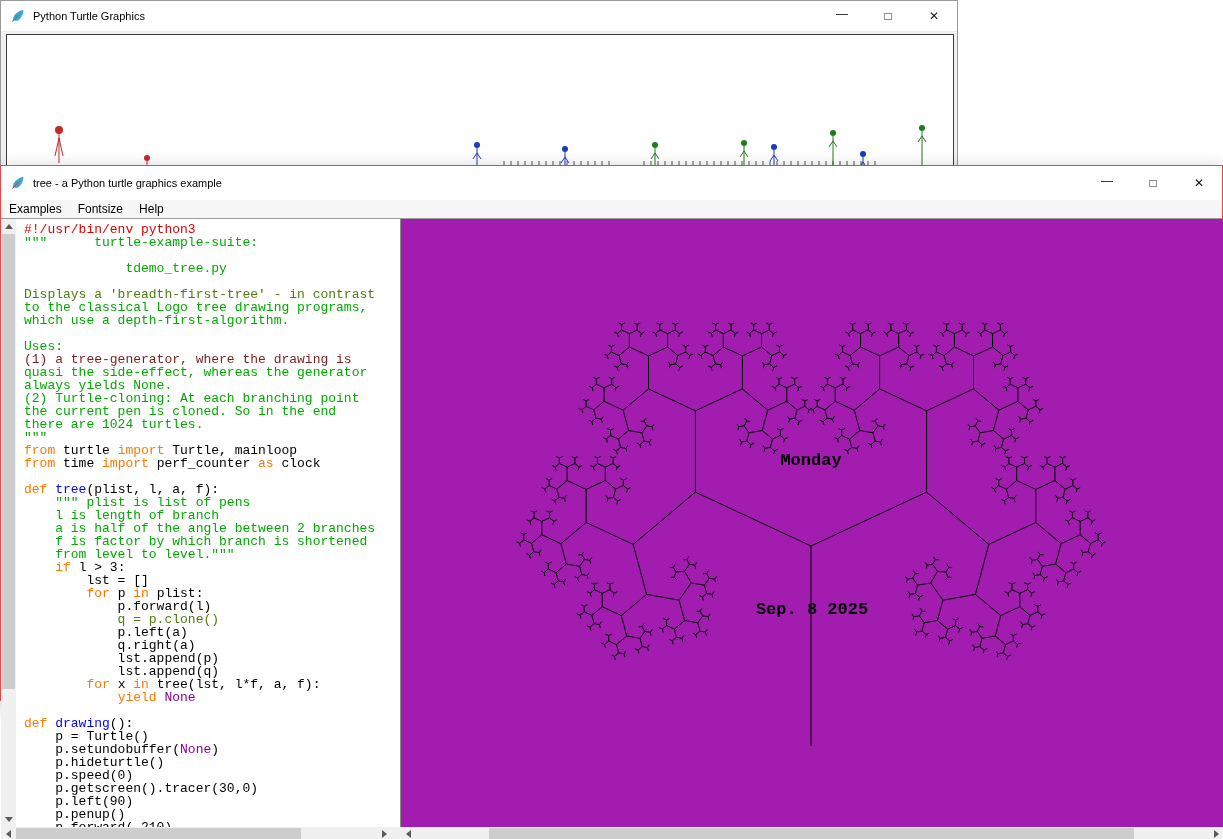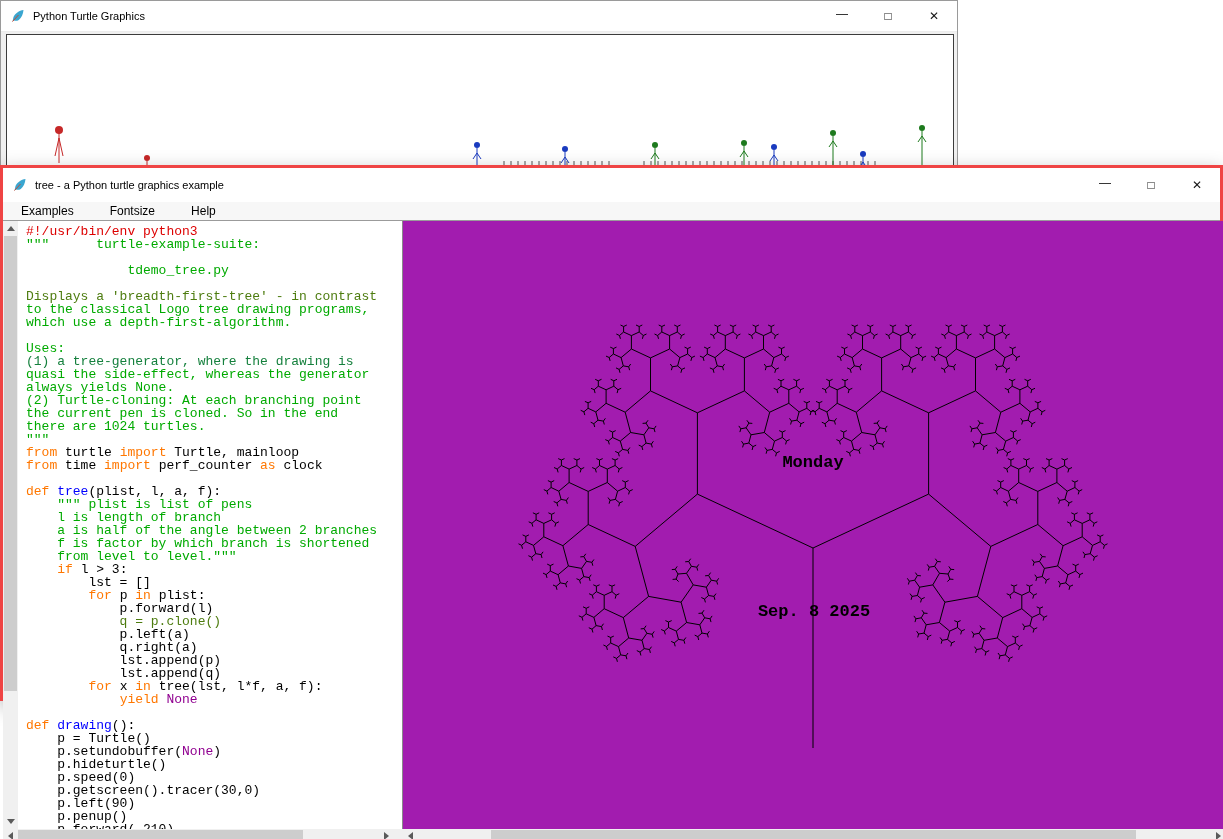--- a/index.html
+++ b/index.html
@@ -1,35 +1,35 @@
 <!DOCTYPE html>
 <html><head>
 <meta charset="utf-8">
 <style>
   html,body{margin:0;padding:0;background:#ffffff;font-family:"Liberation Sans",sans-serif;}
   #desktop{position:relative;width:1223px;height:839px;overflow:hidden;background:#ffffff;}
 
   .window{position:absolute;box-sizing:border-box;background:#f0f0f0;}
   #back-window{left:0;top:0;width:958px;height:700px;border:1px solid #9a9a9a;}
-  #front-window{left:0;top:165px;width:1223px;height:536px;border:3px solid #ef4444;
+  #front-window{left:0;top:165px;width:1223px;height:536px;border:1px solid #ef4444;
                 box-shadow:0 6px 18px rgba(0,0,0,.30);z-index:5;}
 
   .titlebar{position:absolute;left:0;top:0;right:0;background:#ffffff;display:flex;align-items:center;}
   #back-window .titlebar{height:30px;border-bottom:1px solid #ececec;}
   #front-window .titlebar{height:34px;}
   .title-icon{margin-left:9px;width:16px;height:16px;flex:none;}
   .title-text{margin-left:7px;font-size:11px;color:#000;white-space:nowrap;}
   .controls{margin-left:auto;display:flex;height:100%;}
   .ctrl{width:46px;height:100%;display:flex;align-items:center;justify-content:center;
         font-size:12px;color:#151515;cursor:default;}
   .ctrl-min span{position:relative;top:-2px;}
 
   .menubar{position:absolute;top:34px;left:0;right:0;height:18px;background:#f7f7f7;
            display:flex;align-items:center;font-size:12px;color:#000;}
-  .menu-item{padding:0 18px;height:100%;display:flex;align-items:center;}
+  .menu-item{padding:0 8px;height:100%;display:flex;align-items:center;}
 
   .fw-content{position:absolute;top:52px;left:0;right:0;bottom:0;background:#ffffff;
               border-top:1px solid #9b9b9b;}
 
   
   .vscroll{position:absolute;left:0;top:0;width:15px;height:608px;background:#f0f0f0;}
   .sb-btn{position:absolute;width:15px;height:15px;display:flex;align-items:center;justify-content:center;background:#f0f0f0;}
   .sb-thumb{position:absolute;background:#cdcdcd;}
   .tri-up{width:0;height:0;border-left:4px solid transparent;border-right:4px solid transparent;border-bottom:5px solid #5a5a5a;}
   .tri-down{width:0;height:0;border-left:4px solid transparent;border-right:4px solid transparent;border-top:5px solid #5a5a5a;}
@@ -243,21 +243,21 @@
           <div class="code-line"><span style="color: rgb(221, 0, 0);">#!/usr/bin/env python3</span></div>
           <div class="code-line"><span style="color: rgb(0, 170, 0);">"""      turtle-example-suite:</span></div>
           <div class="code-line"> </div>
           <div class="code-line"><span style="color: rgb(0, 170, 0);">             tdemo_tree.py</span></div>
           <div class="code-line"> </div>
           <div class="code-line"><span style="color: #4d7c0f;">Displays a 'breadth-first-tree' - in contrast</span></div>
           <div class="code-line"><span style="color: rgb(0, 170, 0);">to the classical Logo tree drawing programs,</span></div>
           <div class="code-line"><span style="color: rgb(0, 170, 0);">which use a depth-first-algorithm.</span></div>
           <div class="code-line"> </div>
           <div class="code-line"><span style="color: rgb(0, 170, 0);">Uses:</span></div>
-          <div class="code-line"><span style="color: #15803d; font-family: Liberation Mono, monospace;">(1) a tree-generator, where the drawing is</span></div>
+          <div class="code-line"><span style="color: #7f1d1d; font-family: Liberation Mono, monospace;">(1) a tree-generator, where the drawing is</span></div>
           <div class="code-line"><span style="color: rgb(0, 170, 0);">quasi the side-effect, whereas the generator</span></div>
           <div class="code-line"><span style="color: rgb(0, 170, 0);">always yields None.</span></div>
           <div class="code-line"><span style="color: rgb(0, 170, 0);">(2) Turtle-cloning: At each branching point</span></div>
           <div class="code-line"><span style="color: rgb(0, 170, 0);">the current pen is cloned. So in the end</span></div>
           <div class="code-line"><span style="color: rgb(0, 170, 0);">there are 1024 turtles.</span></div>
           <div class="code-line"><span style="color: rgb(0, 170, 0);">"""</span></div>
           <div class="code-line"><span style="color: rgb(255, 119, 0);">from</span><span style="color: rgb(0, 0, 0);"> turtle </span><span style="color: rgb(255, 119, 0);">import</span><span style="color: rgb(0, 0, 0);"> Turtle, mainloop</span></div>
           <div class="code-line"><span style="color: rgb(255, 119, 0);">from</span><span style="color: rgb(0, 0, 0);"> time </span><span style="color: rgb(255, 119, 0);">import</span><span style="color: rgb(0, 0, 0);"> perf_counter </span><span style="color: rgb(255, 119, 0);">as</span><span style="color: rgb(0, 0, 0);"> clock</span></div>
           <div class="code-line"> </div>
           <div class="code-line"><span style="color: rgb(255, 119, 0);">def</span><span style="color: rgb(0, 0, 0);"> </span><span style="color: rgb(0, 0, 255);">tree</span><span style="color: rgb(0, 0, 0);">(plist, l, a, f):</span></div>

